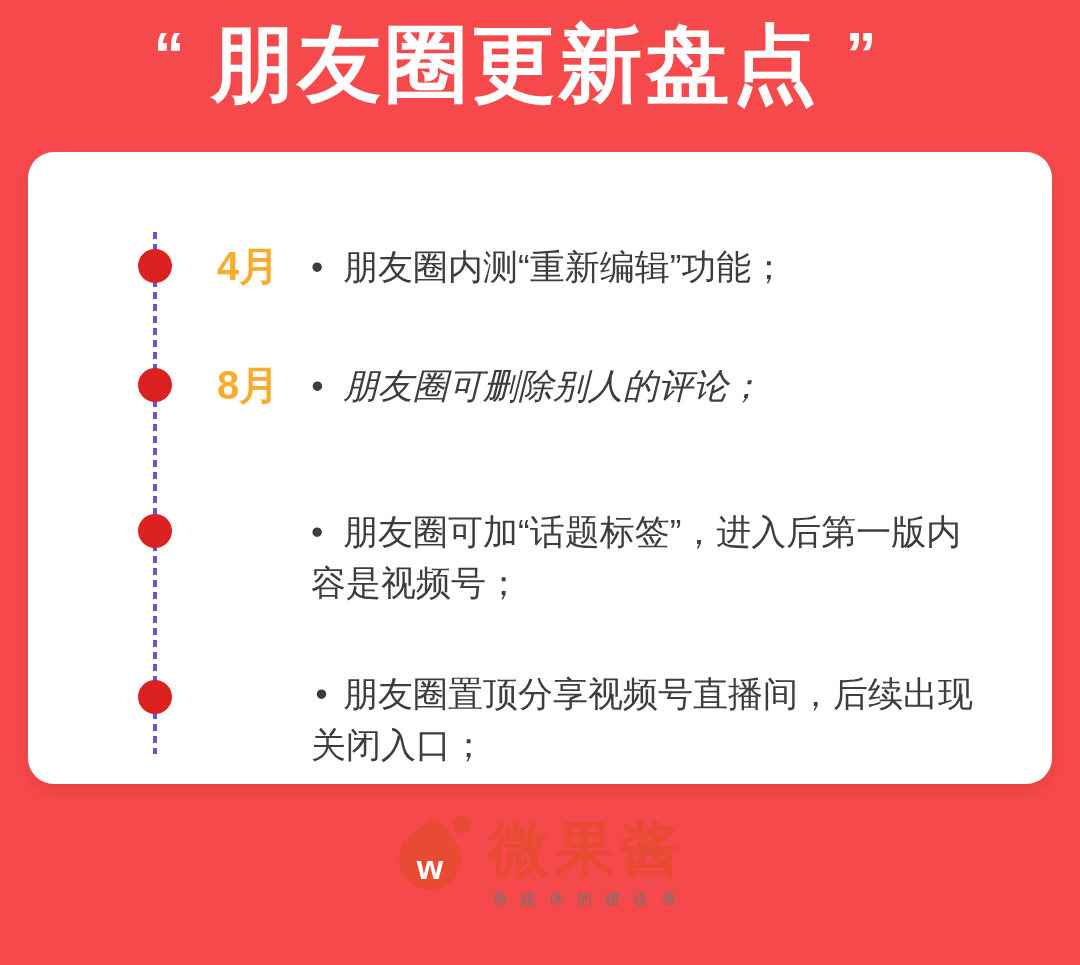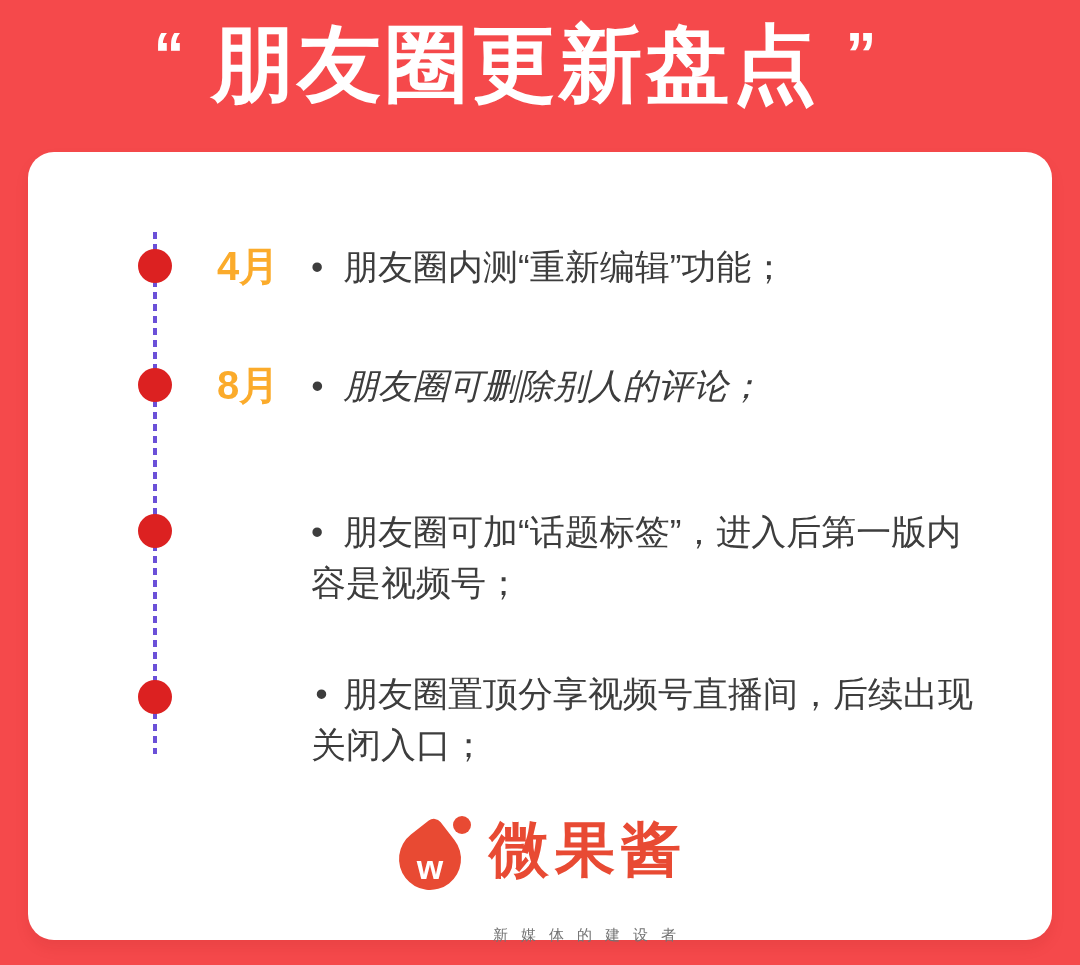--- a/index.html
+++ b/index.html
@@ -31,21 +31,21 @@
     top: -18px;
     letter-spacing: 0;
   }
   .title-quote.open  { margin-right: 26px; }
   .title-quote.close { margin-left: 26px; }
 
   
   .card {
     position: absolute;
     left: 28px; top: 152px;
-    width: 1024px; height: 788px;
+    width: 1024px; height: 632px;
     background: #FFFFFF;
     border-radius: 26px;
     box-shadow: 0 8px 14px rgba(150, 20, 20, 0.10);
   }
 
   
   .timeline-line {
     position: absolute;
     left: 125px; top: 80px;
     width: 4px; height: 522px;
@@ -138,21 +138,20 @@
     left: 62px; top: 6px;
     width: 18px; height: 18px;
     border-radius: 50%;
     background: #E84A33;
   }
   .logo-text-col {
     display: flex;
     flex-direction: column;
     align-items: flex-start;
     padding-top: 8px;
-    gap: 36px;
   }
   .logo-name {
     color: #E84A33;
     font-size: 60px;
     font-weight: 900;
     line-height: 64px;
     letter-spacing: 6px;
   }
   .logo-tagline {
     margin-top: 8px;

